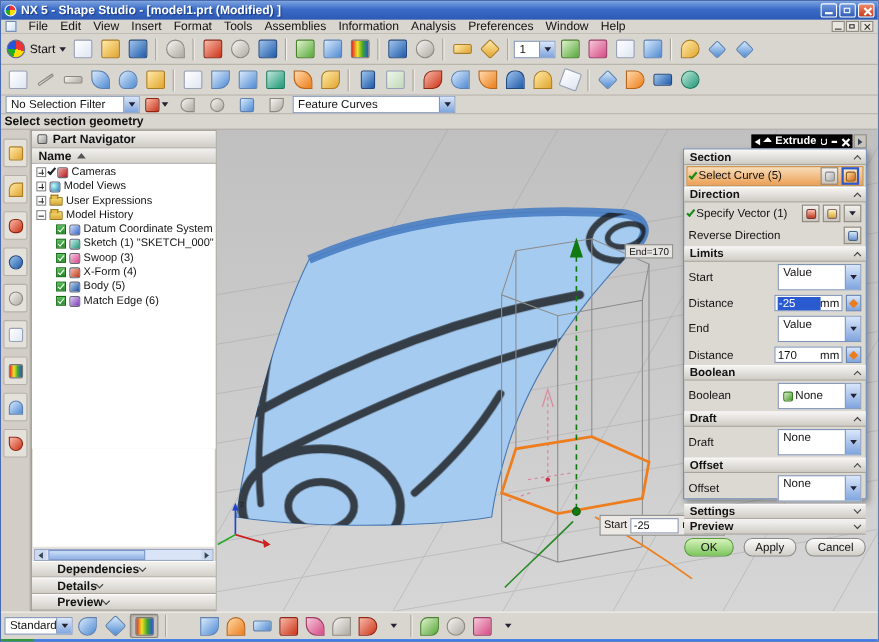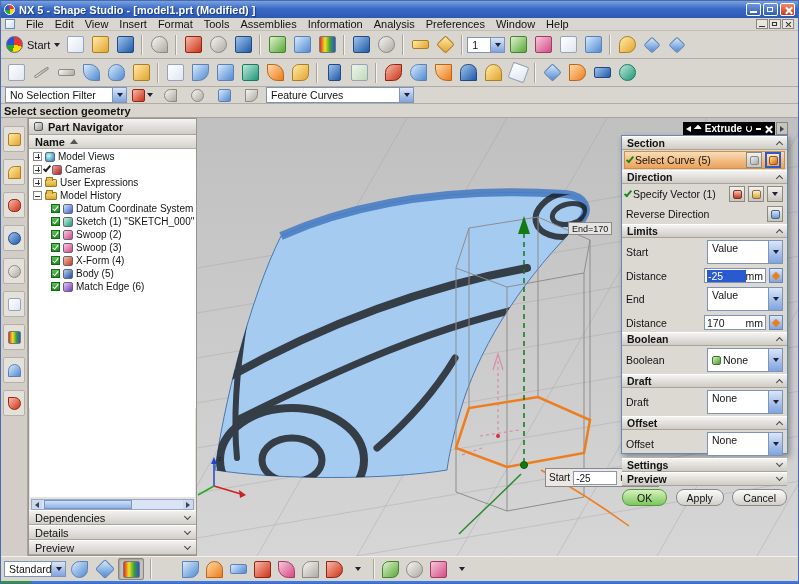--- a/index.html
+++ b/index.html
@@ -99,22 +99,22 @@
 .f-xform{background:linear-gradient(135deg,#f8c0b0,#c23a1a)}
 .f-body{background:linear-gradient(135deg,#b8d4f2,#1a4e9e)}
 .f-match{background:linear-gradient(135deg,#e0cef2,#7a3ab8)}
 .hscroll{height:11px;background:#d9e4f6;border:1px solid #9aa8c4;display:flex;align-items:center;margin:2px 2px 0 2px}
 .harr{width:10px;height:9px;background:#cdd9ef;display:flex;align-items:center;justify-content:center}
 .tri-l{width:0;height:0;border-top:3px solid transparent;border-bottom:3px solid transparent;border-right:4px solid #345}
 .tri-r{width:0;height:0;border-top:3px solid transparent;border-bottom:3px solid transparent;border-left:4px solid #345}
 .hthumb{width:88px;height:9px;background:linear-gradient(#cfe0f8,#8fb2e6);border:1px solid #7a96c8;margin-left:2px}
 .pn-fill{flex:1;background:#fff;margin:0 1px}
 .pn-sec{height:15px;background:linear-gradient(#f2f1ef,#d2cfc8);border-top:1px solid #fff;
-  border-bottom:1px solid #a9a49e;display:flex;align-items:center;justify-content:space-between;
-  padding:0 6px;font-weight:normal}
+  border-bottom:1px solid #a9a49e;display:flex;align-items:center;
+  padding:0 23px;font-weight:bold}
 .chd{width:5px;height:5px;border-left:1px solid #444;border-top:1px solid #444;transform:rotate(225deg);margin-top:-3px}
 .chu{width:5px;height:5px;border-left:1px solid #444;border-top:1px solid #444;transform:rotate(45deg);margin-top:2px}
 
 .viewport{position:absolute;left:196px;top:117px;width:603px;height:438px;
   background:linear-gradient(180deg,#c0c0c0,#cdcdcd 60%,#d6d6d6);overflow:hidden}
 .endlabel{position:absolute;left:371px;top:104px;background:#e6e4e0;border:1px solid #8a8a8a;
   font-size:9px;padding:0 3px;height:13px;line-height:12px}
 .startbox{position:absolute;left:348px;top:350px;height:19px;background:#ece9e4;border:1px solid #888;
   display:flex;align-items:center;padding:0 3px;gap:3px;font-size:10px}
 .sb-field{width:44px;height:14px;background:#fff;border:1px solid #8a96ac;padding:0 2px;line-height:13px}
@@ -443,28 +443,28 @@
       <span class="pin"></span>
       <span>Part Navigator</span>
     </div>
     <div class="pn-cols">
       <span>Name</span>
       <i class="sort-up"></i>
     </div>
     <div class="tree">
       <div class="trow">
         <span class="ex plus"></span>
-        <span class="fico f-views"></span>
-        <span>Model Views</span>
-      </div>
-      <div class="trow">
-        <span class="ex plus"></span>
         <i class="ckd"></i>
         <span class="fico f-cam"></span>
         <span>Cameras</span>
+      </div>
+      <div class="trow">
+        <span class="ex plus"></span>
+        <span class="fico f-views"></span>
+        <span>Model Views</span>
       </div>
       <div class="trow">
         <span class="ex plus"></span>
         <span class="fold"></span>
         <span>User Expressions</span>
       </div>
       <div class="trow">
         <span class="ex"></span>
         <span class="fold"></span>
         <span>Model History</span>
@@ -475,27 +475,20 @@
           </span>
         <span class="fico f-datum"></span>
         <span>Datum Coordinate System (0)</span>
       </div>
       <div class="trow ind">
         <span class="cb">
             <i class="ck"></i>
           </span>
         <span class="fico f-sketch"></span>
         <span>Sketch (1) "SKETCH_000"</span>
-      </div>
-      <div class="trow ind">
-        <span class="cb">
-            <i class="ck"></i>
-          </span>
-        <span class="fico f-swoop"></span>
-        <span>Swoop (2)</span>
       </div>
       <div class="trow ind">
         <span class="cb">
             <i class="ck"></i>
           </span>
         <span class="fico f-swoop"></span>
         <span>Swoop (3)</span>
       </div>
       <div class="trow ind">
         <span class="cb">

